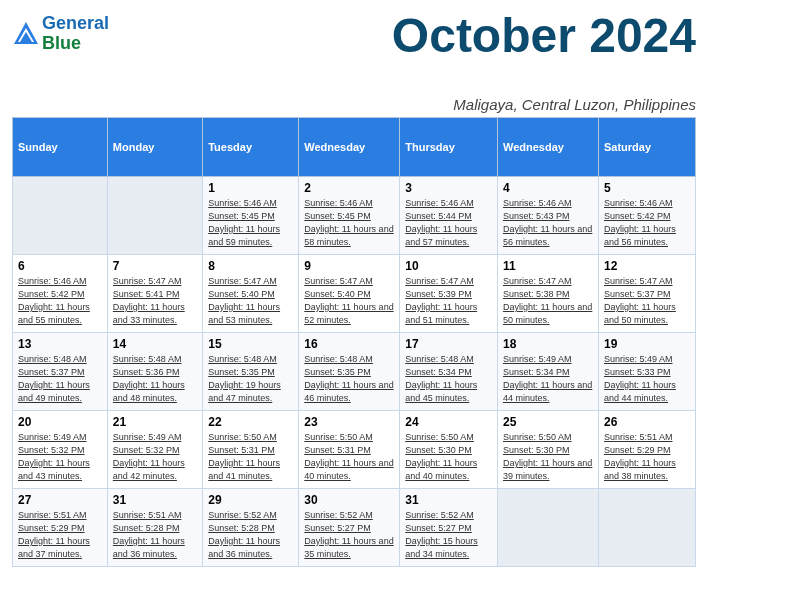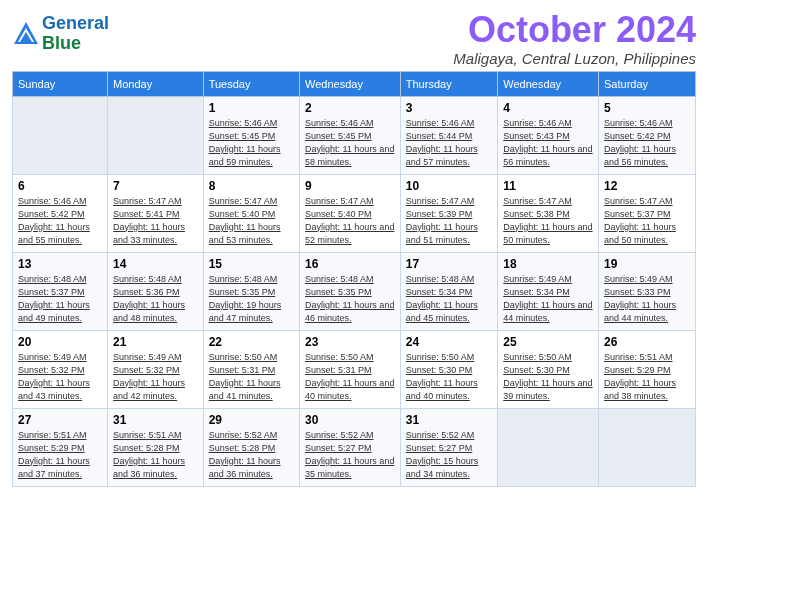--- a/index.html
+++ b/index.html
@@ -36,41 +36,42 @@
     }
     .logo-icon {
       width: 28px;
       height: 28px;
       margin-right: 2px;
     }
     .title-block {
       text-align: right;
     }
     .month-title {
-      font-size: 36px;
+      font-size: 48px;
       font-weight: bold;
-      color: #8b5cf6;
+      color: #0c4a6e;
       line-height: 1.1;
     }
     .location {
       font-size: 15px;
       color: #444;
       font-style: italic;
+      margin-top: 33px;
     }
     table {
       width: 100%;
       border-collapse: collapse;
       font-size: 9.5px;
     }
     thead tr th {
       background-color: #2a7de1;
       color: #fff;
-      font-weight: normal;
+      font-weight: bold;
       text-align: left;
-      padding: 6px 5px;
+      padding: 23px 5px;
       font-size: 11px;
       border: 1px solid #b0c4de;
     }
     tbody tr {
       border: 1px solid #c8d8e8;
     }
     tbody td {
       vertical-align: top;
       padding: 4px 5px;
       border: 1px solid #c8d8e8;

